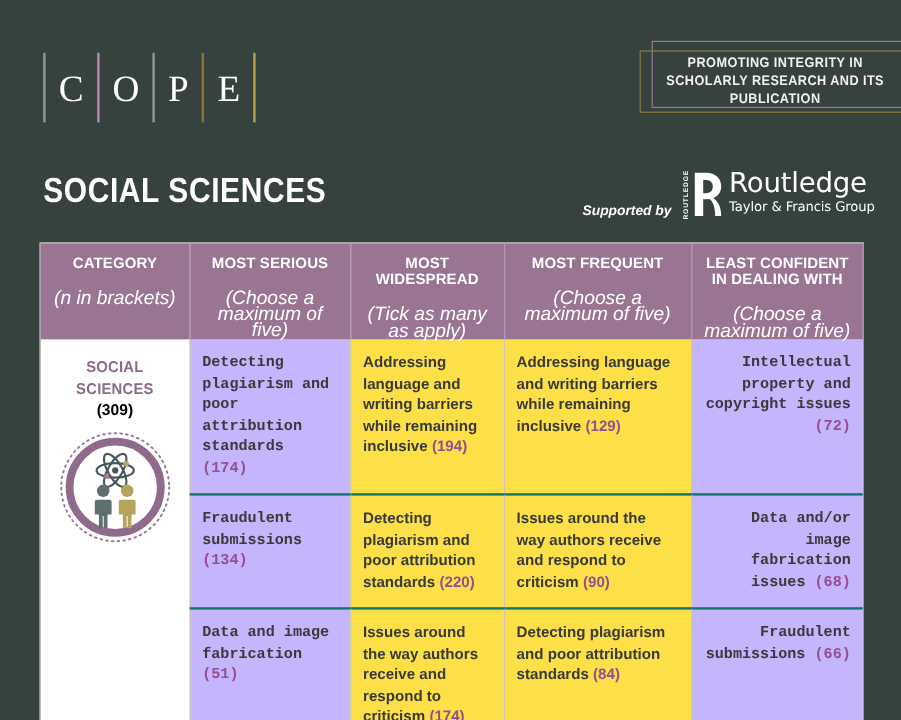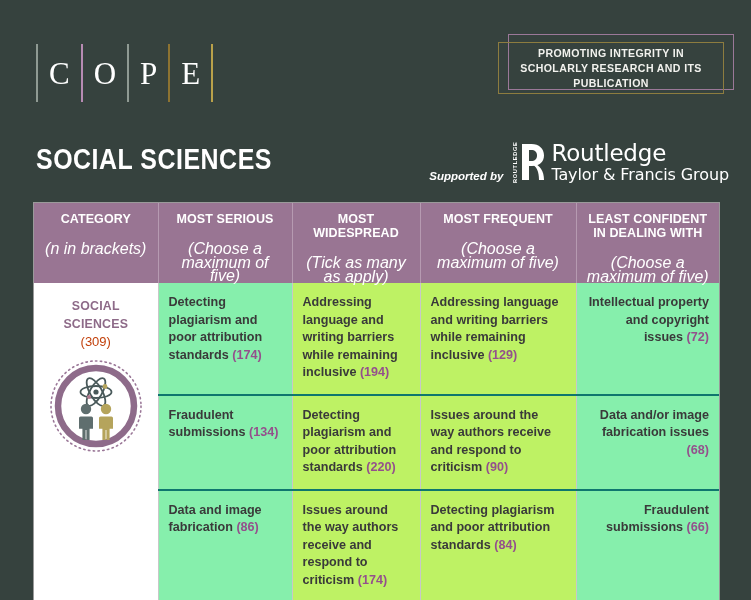--- a/index.html
+++ b/index.html
@@ -51,21 +51,20 @@
     top: 1px;
   }
 
   
   .tagline-wrap {
     position: absolute;
     right: 24px;
     top: 40px;
     width: 194px;
     height: 58px;
-    padding-left: 35px;
   }
   .tagline-purple {
     position: absolute;
     left: 10px;
     top: -6px;
     width: 226px;
     height: 56px;
     border: 1.5px solid #9b7898;
     box-sizing: border-box;
   }
@@ -152,21 +151,21 @@
   }
   .routledge-name {
     color: #ffffff;
     font-size: 23px;
     font-family: "DejaVu Sans", sans-serif;
     letter-spacing: -0.2px;
     display: block;
   }
   .routledge-sub {
     color: #ffffff;
-    font-size: 16px;
+    font-size: 11px;
     font-family: "DejaVu Sans", sans-serif;
     display: block;
     margin-top: 2px;
     letter-spacing: -0.1px;
   }
 
   
   .table-wrap {
     position: absolute;
     left: 33px;
@@ -219,43 +218,43 @@
     font-size: 12.6px;
     line-height: 17.5px;
     color: #3a3a3a;
     font-weight: bold;
     border-top: 2px solid #0f766e;
     border-right: 1px solid #c8c8c8;
   }
   tbody td:last-child { border-right: none; text-align: right; }
   tbody tr:first-child td { border-top: none; }
 
-  td.shade { background: #bef264; margin-left: 11px; }
-  td.plain { background: #86efac; }
+  td.shade { background: #fde047; margin-left: 11px; }
+  td.plain { background: #c4b5fd; font-family: Liberation Mono, monospace; }
 
   td.category-cell {
     background: #ffffff;
     border-right: 1px solid #c8c8c8;
     border-top: none;
     text-align: center;
     padding: 14px 6px 10px 6px;
     vertical-align: top;
   }
   .cat-name {
     color: #8d6a88;
     font-size: 13px;
     font-weight: bold;
     letter-spacing: 0.2px;
     line-height: 18px;
     transform: scaleX(0.95);
   }
   .cat-count {
-    color: #c2410c;
+    color: #000000;
     font-size: 13px;
-    font-weight: normal;
+    font-weight: bold;
     line-height: 18px;
   }
   .icon-holder {
     margin: 8px auto 0 auto;
     width: 94px;
     height: 94px;
   }
 
   .num { color: #94508c; font-weight: bold; }
 
@@ -404,21 +403,21 @@
             <span class="num">(90)</span>
           </td>
           <td class="plain">
             <span>Data and/or image fabrication issues </span>
             <span class="num">(68)</span>
           </td>
         </tr>
         <tr>
           <td class="plain">
             <span>Data and image fabrication </span>
-            <span class="num">(86)</span>
+            <span class="num">(51)</span>
           </td>
           <td class="shade">
             <span>Issues around the way authors receive and respond to criticism </span>
             <span class="num">(174)</span>
           </td>
           <td class="shade">
             <span>Detecting plagiarism and poor attribution standards </span>
             <span class="num">(84)</span>
           </td>
           <td class="plain">

